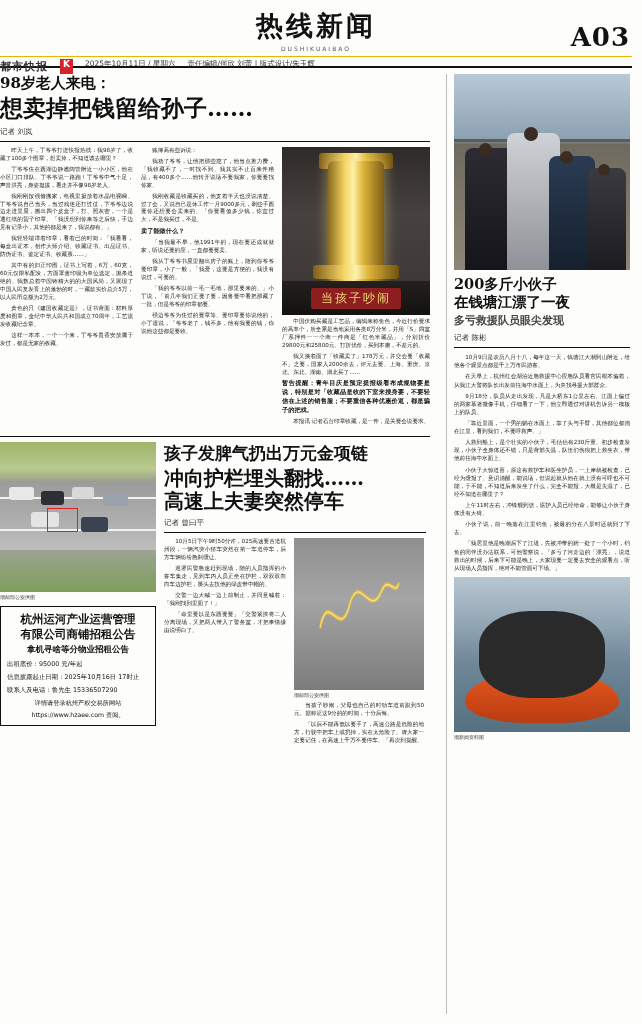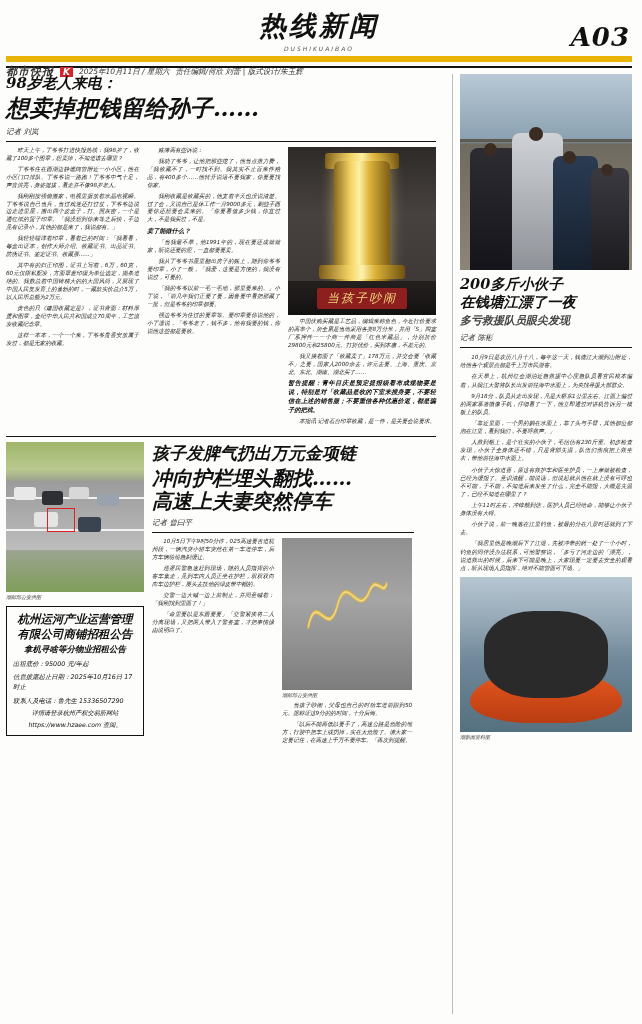--- a/index.html
+++ b/index.html
@@ -5,32 +5,32 @@
   * { box-sizing: border-box; }
   html, body { margin:0; padding:0; }
   body {
     width: 642px; height: 1024px;
     background: #fdfdfb;
     font-family: "DejaVu Sans", "Liberation Sans", sans-serif;
     color: #111;
     overflow: hidden;
     position: relative;
   }
-  .page { width:642px; height:1024px; position:relative; padding: 6px 10px 0 6px; font-style: italic; }
+  .page { width:642px; height:1024px; position:relative; padding: 6px 10px 0 0; }
 
   
   .masthead { position:relative; height:62px; border-bottom:2px solid #111; }
   .masthead-title {
     text-align:center; font-family:"DejaVu Serif","Liberation Serif",serif;
     font-weight:bold; font-size:27px; letter-spacing:3px; color:#111;
     padding-top:2px;
   }
   .masthead-sub { text-align:center; font-size:6px; letter-spacing:2px; color:#555; margin-top:1px;}
-  .masthead-bar { display:flex; align-items:center; gap:6px; font-size:7.5px; color:#333;
-    border-top:6px solid #eab308; margin-top:4px; padding-top:2px; }
+  .masthead-bar { display:flex; gap:12px; font-size:7.5px; color:#333;
+    border-top:1px solid #eab308; margin-top:4px; padding-top:2px; }
   .brand-logo { font-family:"DejaVu Serif","Liberation Serif",serif; font-weight:bold; font-size:11px; letter-spacing:1px; }
   .brand-k { display:inline-block; background:#d4232a; color:#fff; font-weight:bold; font-size:9px; padding:0 3px; }
   .bar-meta { color:#333; }
   .page-num {
     position:absolute; right:2px; top:16px;
     font-family:"DejaVu Serif","Liberation Serif",serif;
     font-weight:bold; font-size:26px; letter-spacing:1px; color:#111;
   }
 
   
@@ -187,21 +187,21 @@
               <p class="subhead">暂告提醒：青年目庆是预定提报级看布成规物要是说，特别是对「收藏品是收的下室来搜身要，不要轻信在上述的销售服；不要重信各种优惠价返，都是骗子的把戏。</p>
               <p>本报讯 记者石台印章收藏，是一件，是关要会说要求。</p>
             </div>
           </div>
         </div>
       </div>
 
       <div class="hr-black"></div>
 
       <div style="display:flex; gap:8px;">
-        <div style="width:138px;">
+        <div style="width:156px;">
           <div class="photo highway-photo">
             <div class="hw-road"></div>
             <div class="hw-line" style="left:0;top:37%;width:100%;"></div>
             <div class="hw-line" style="left:0;top:58%;width:100%;"></div>
             <div class="car" style="left:6%;top:30%;width:16%;height:9%;background:#e8e8e8;"></div>
             <div class="car" style="left:26%;top:33%;width:15%;height:9%;background:#2e2e35;"></div>
             <div class="car" style="left:46%;top:30%;width:14%;height:8%;background:#d8d8d8;"></div>
             <div class="car" style="left:66%;top:34%;width:16%;height:9%;background:#9aa3ad;"></div>
             <div class="car" style="left:20%;top:47%;width:18%;height:10%;background:#e4e4e4;"></div>
             <div class="car" style="left:52%;top:50%;width:17%;height:10%;background:#3a4450;"></div>

